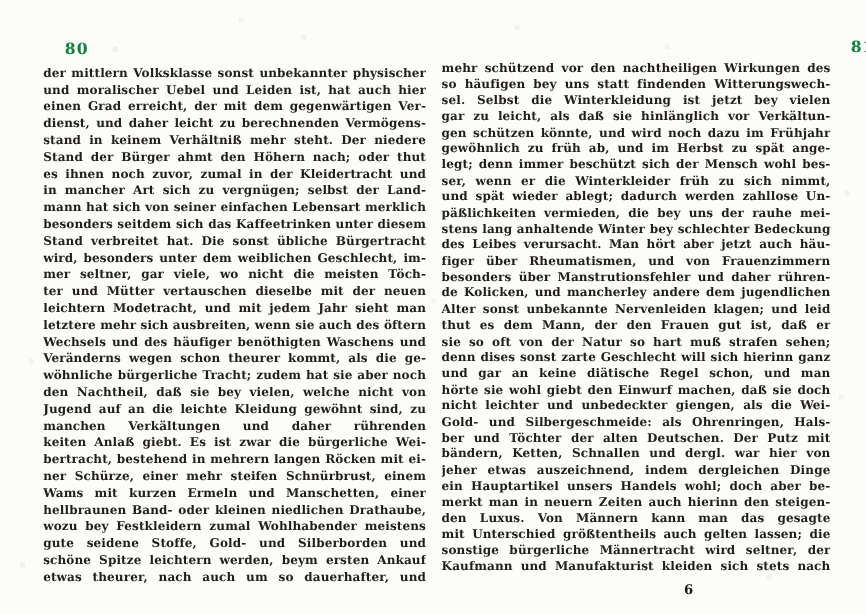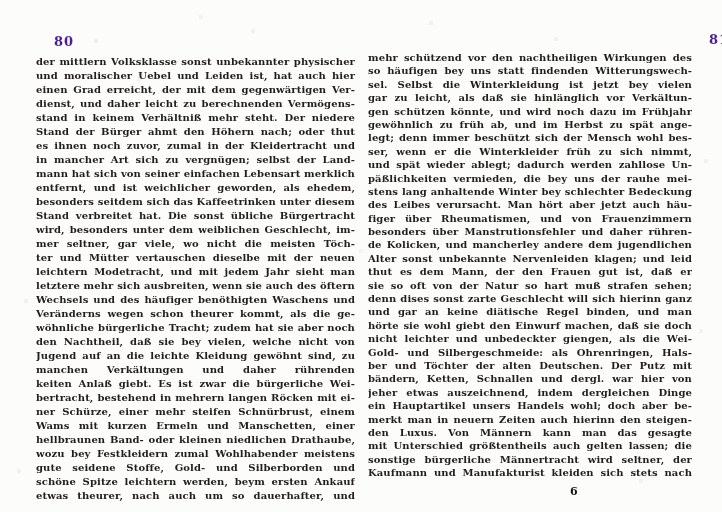--- a/index.html
+++ b/index.html
@@ -9,21 +9,21 @@
     background: #fcfcfa;
     overflow: hidden;
     font-family: "DejaVu Serif", serif;
     color: #211e1b;
   }
   .pagenum {
     position: absolute;
     font-size: 13px;
     font-weight: 700;
     letter-spacing: 1px;
-    color: #4c1d95;
+    color: #15803d;
   }
   .pagenum-left { left: 54px; top: 34px; }
   .pagenum-right { left: 661px; top: 32px; margin-left: 48px; }
   .textblock {
     position: absolute;
     overflow: hidden;
   }
   .textblock-left {
     left: 36px; top: 55px;
     width: 319px; height: 450px;
@@ -81,21 +81,20 @@
     <div class="textblock textblock-left">
         <div class="text-line">der mittlern Volksklasse sonst unbekannter physischer</div>
         <div class="text-line">und moralischer Uebel und Leiden ist, hat auch hier</div>
         <div class="text-line">einen Grad erreicht, der mit dem gegenwärtigen Ver-</div>
         <div class="text-line">dienst, und daher leicht zu berechnenden Vermögens-</div>
         <div class="text-line">stand in keinem Verhältniß mehr steht.  Der niedere</div>
         <div class="text-line">Stand der Bürger ahmt den Höhern nach; oder thut</div>
         <div class="text-line">es ihnen noch zuvor, zumal in der Kleidertracht und</div>
         <div class="text-line">in mancher Art sich zu vergnügen;  selbst der Land-</div>
         <div class="text-line">mann hat sich von seiner einfachen Lebensart merklich</div>
-        <div class="text-line">entfernt, und ist weichlicher geworden,  als ehedem,</div>
         <div class="text-line">besonders seitdem sich das Kaffeetrinken unter diesem</div>
         <div class="text-line">Stand verbreitet hat.  Die sonst übliche Bürgertracht</div>
         <div class="text-line">wird, besonders unter dem weiblichen Geschlecht, im-</div>
         <div class="text-line">mer seltner,  gar viele,  wo nicht die meisten Töch-</div>
         <div class="text-line">ter und Mütter vertauschen dieselbe mit der neuen</div>
         <div class="text-line">leichtern Modetracht, und mit jedem Jahr sieht man</div>
         <div class="text-line">letztere mehr sich ausbreiten, wenn sie auch des öftern</div>
         <div class="text-line">Wechsels und des häufiger benöthigten Waschens und</div>
         <div class="text-line">Veränderns wegen schon theurer kommt,  als die ge-</div>
         <div class="text-line">wöhnliche bürgerliche Tracht; zudem hat sie aber noch</div>
@@ -129,21 +128,21 @@
         <div class="text-line">päßlichkeiten vermieden,  die bey uns der rauhe mei-</div>
         <div class="text-line">stens lang anhaltende Winter bey schlechter Bedeckung</div>
         <div class="text-line">des Leibes verursacht.  Man hört aber jetzt auch häu-</div>
         <div class="text-line">figer über Rheumatismen,  und von Frauenzimmern</div>
         <div class="text-line">besonders über Manstrutionsfehler und daher rühren-</div>
         <div class="text-line">de Kolicken, und mancherley andere dem jugendlichen</div>
         <div class="text-line">Alter sonst unbekannte Nervenleiden klagen; und leid</div>
         <div class="text-line">thut es dem Mann, der den Frauen gut ist, daß er</div>
         <div class="text-line">sie so oft von der Natur so hart muß strafen sehen;</div>
         <div class="text-line">denn dises sonst zarte Geschlecht will sich hierinn ganz</div>
-        <div class="text-line">und gar an keine diätische Regel binden,  und man</div>
+        <div class="text-line">und gar an keine diätische Regel schon,  und man</div>
         <div class="text-line">hörte sie wohl giebt den Einwurf machen, daß sie doch</div>
         <div class="text-line">nicht leichter und unbedeckter giengen,  als die Wei-</div>
         <div class="text-line">Gold- und Silbergeschmeide: als Ohrenringen, Hals-</div>
         <div class="text-line">ber und Töchter der alten Deutschen.  Der Putz mit</div>
         <div class="text-line">bändern, Ketten, Schnallen und dergl. war hier von</div>
         <div class="text-line">jeher etwas auszeichnend,  indem dergleichen Dinge</div>
         <div class="text-line">ein Hauptartikel unsers Handels wohl; doch aber be-</div>
         <div class="text-line">merkt man in neuern Zeiten auch hierinn den steigen-</div>
         <div class="text-line">den Luxus.  Von Männern kann man das gesagte</div>
         <div class="text-line">mit Unterschied größtentheils auch gelten lassen;  die</div>

